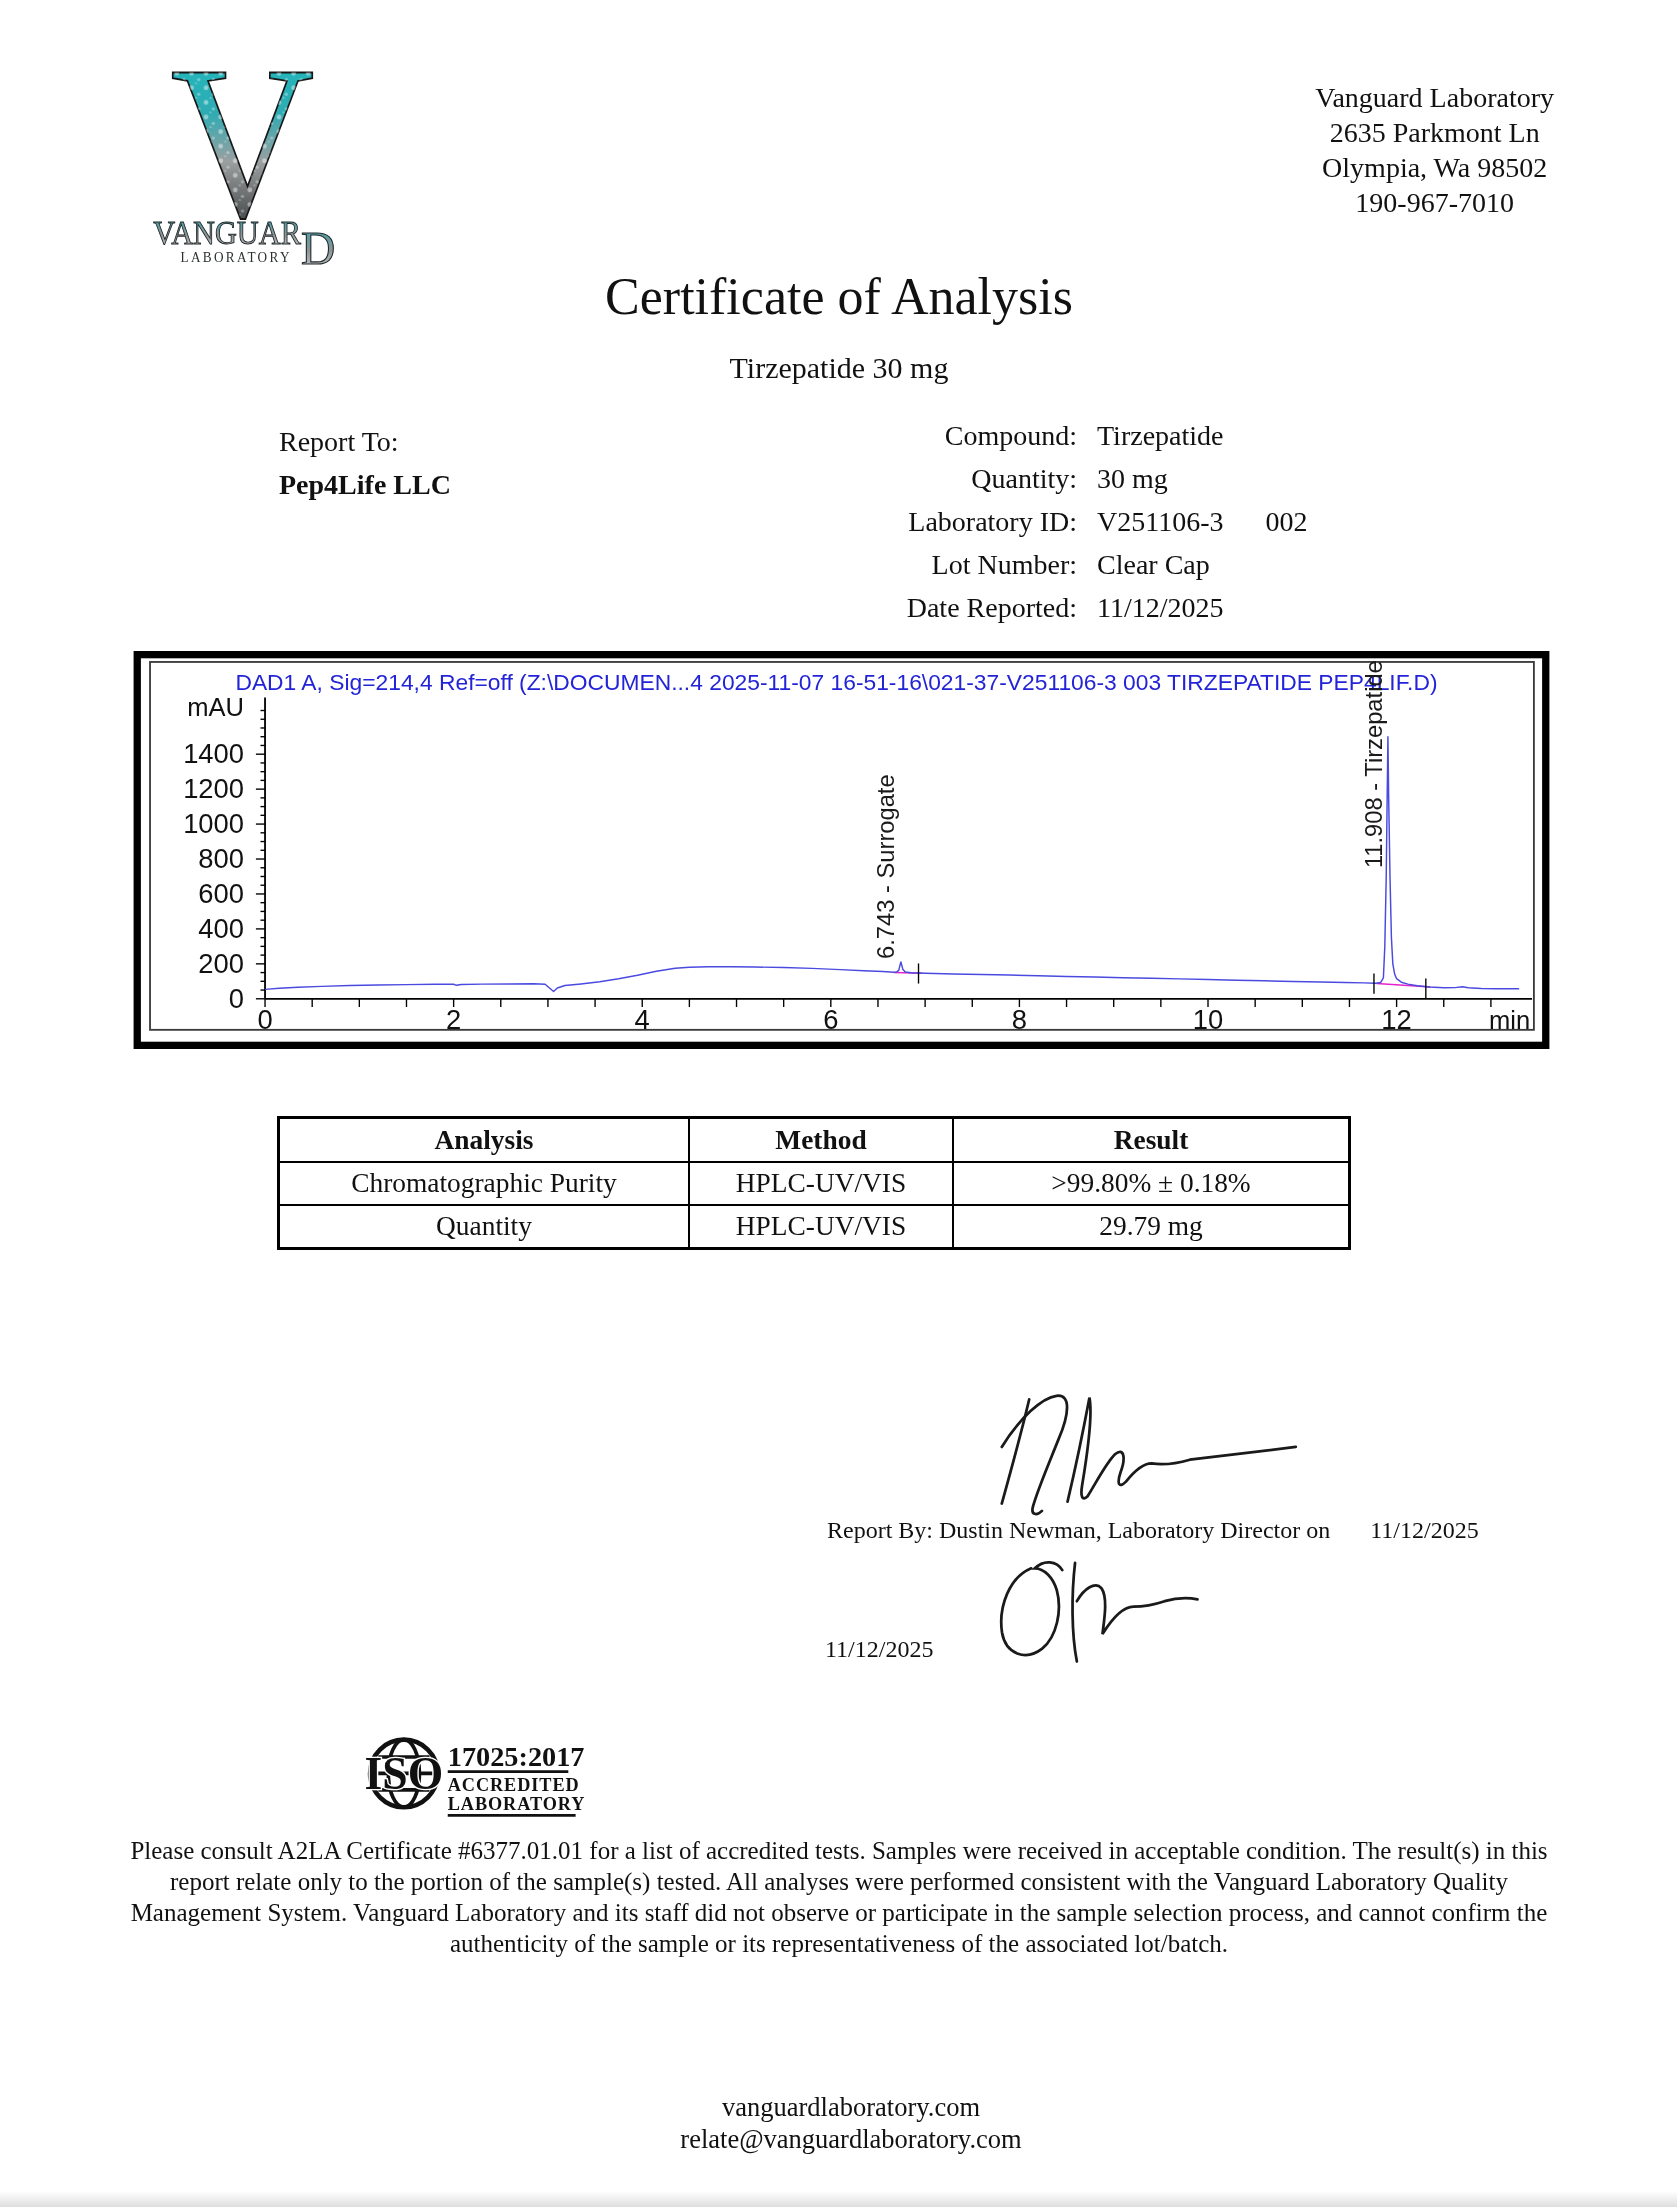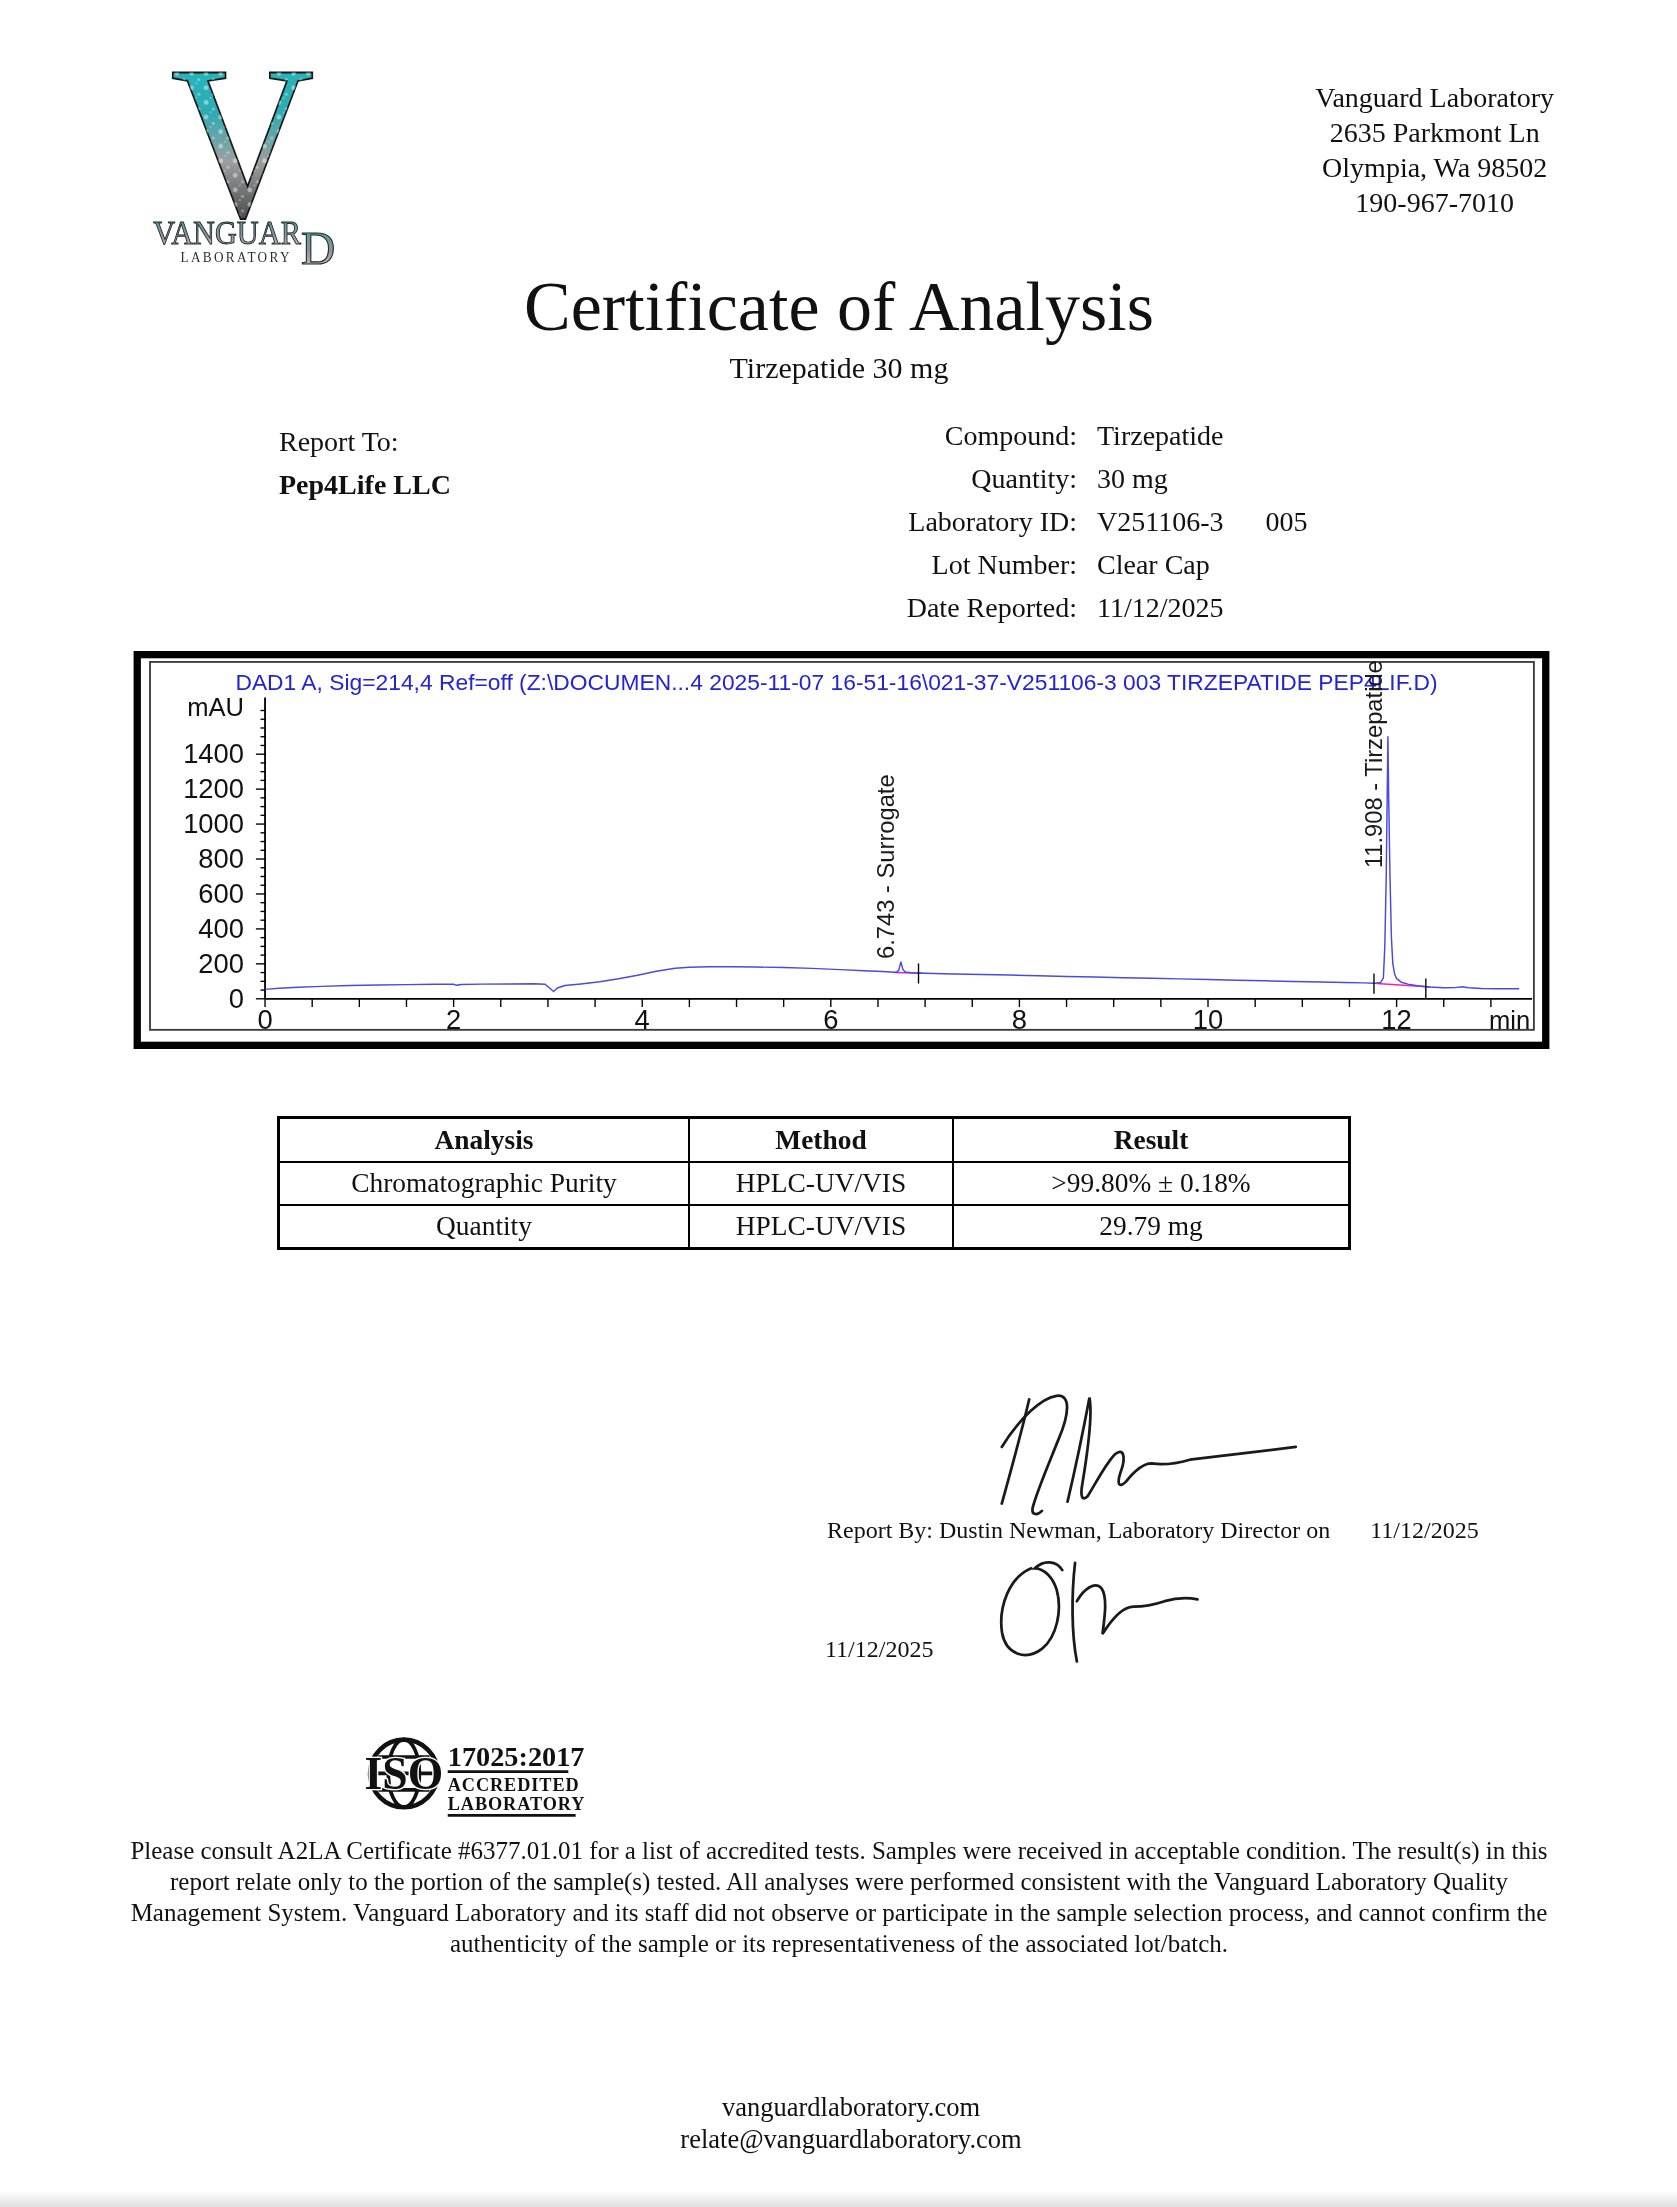--- a/index.html
+++ b/index.html
@@ -1,21 +1,21 @@
 <!DOCTYPE html>
 <html style="font-size:14.6px"><head>
 <meta charset="utf-8">
 <style>
   html,body{margin:0;padding:0;background:#ffffff;}
   body{width:1678px;height:2208px;position:relative;font-family:"Liberation Serif",serif;color:#111;overflow:hidden;}
   .abs{position:absolute;}
 
   
   .address{right:124px;top:80px;text-align:center;font-size:28px;line-height:35px;}
-  .doc-title{left:0;top:267px;width:1678px;text-align:center;font-size:70px;letter-spacing:0px;}
+  .doc-title{left:0;top:267px;width:1678px;text-align:center;font-size:52px;letter-spacing:0px;}
   .doc-subtitle{left:0;top:351px;width:1678px;text-align:center;font-size:30px;}
 
   
   .report-to{left:279px;top:420px;font-size:28px;line-height:43px;}
   .report-to .name{font-weight:bold;}
   .info-grid{left:777px;top:420px;font-size:28px;}
   .info-row{display:flex;height:43px;align-items:baseline;}
   .info-row .lbl{width:300px;text-align:right;}
   .info-row .val{margin-left:20px;}
   .info-row .val2{margin-left:42px;}
@@ -99,21 +99,21 @@
     <span class="lbl">Compound:</span>
     <span class="val">Tirzepatide</span>
   </div>
   <div class="info-row">
     <span class="lbl">Quantity:</span>
     <span class="val">30 mg</span>
   </div>
   <div class="info-row">
     <span class="lbl">Laboratory ID:</span>
     <span class="val">V251106-3</span>
-    <span class="val2">005</span>
+    <span class="val2">002</span>
   </div>
   <div class="info-row">
     <span class="lbl">Lot Number:</span>
     <span class="val">Clear Cap</span>
   </div>
   <div class="info-row">
     <span class="lbl">Date Reported:</span>
     <span class="val">11/12/2025</span>
   </div>
 </div>

